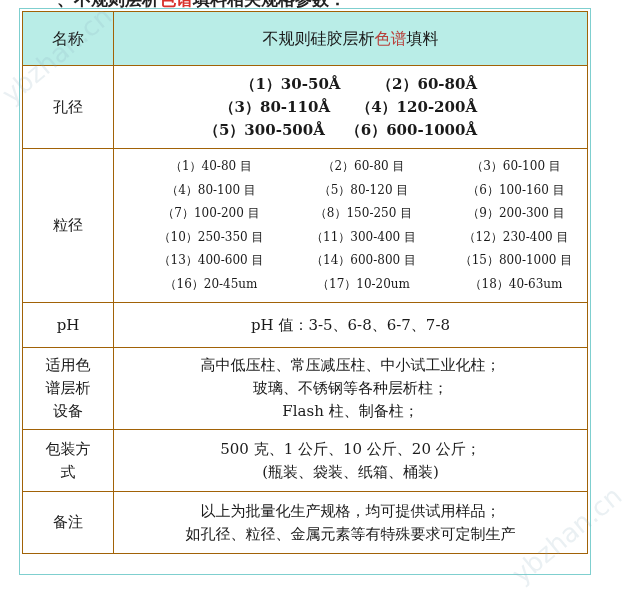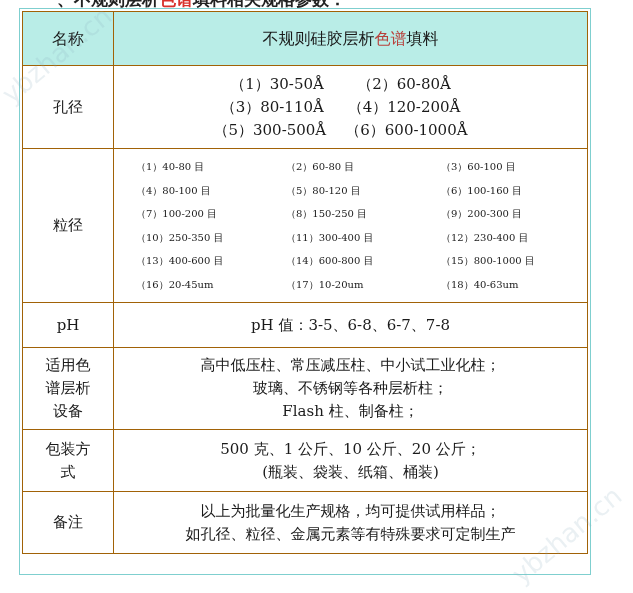--- a/index.html
+++ b/index.html
@@ -10,24 +10,24 @@
   .cut-title .red { color: #d8322c; }
   .frame { position: absolute; left: 19px; top: 8px; width: 570px; height: 565px;
            border: 1px solid #7fcfcf; }
   table.spec { position: absolute; left: 2px; top: 2px; width: 566px; border-collapse: collapse;
                table-layout: fixed; }
   table.spec td { border: 1px solid #a16207; text-align: center; vertical-align: middle;
                   padding: 6px; font-size: 15px; line-height: 23px; }
   td.label { width: 78px; font-size: 16px; line-height: 24px; }
   tr.header td { background: #b9ede7; height: 41px; font-size: 16px; }
   .accent { color: #b8413c; }
-  .pore-grid { display: inline-block; text-align: center; }
+  .pore-grid { display: inline-block; text-align: right; font-weight: bold; }
   .pore-grid .row { white-space: pre; }
   .particle-grid { display: grid; grid-template-columns: 150px 155px 150px; padding-left: 16px;
-                   text-align: left; font-size: 10px; line-height: 23.5px; }
+                   text-align: center; font-size: 12px; line-height: 23.5px; }
   .particle-grid span { white-space: nowrap; }
   .line { display: block; }
   .watermark { position: absolute; color: rgba(140,170,190,0.18); font-size: 26px;
                font-family: "DejaVu Sans", sans-serif; transform: rotate(-40deg); pointer-events: none; }
 </style>
 </head>
 <body>
 
 <div class="cut-title">
   <span>一、不规则层析</span><span class="red">色谱</span><span>填料相关规格参数：</span>

